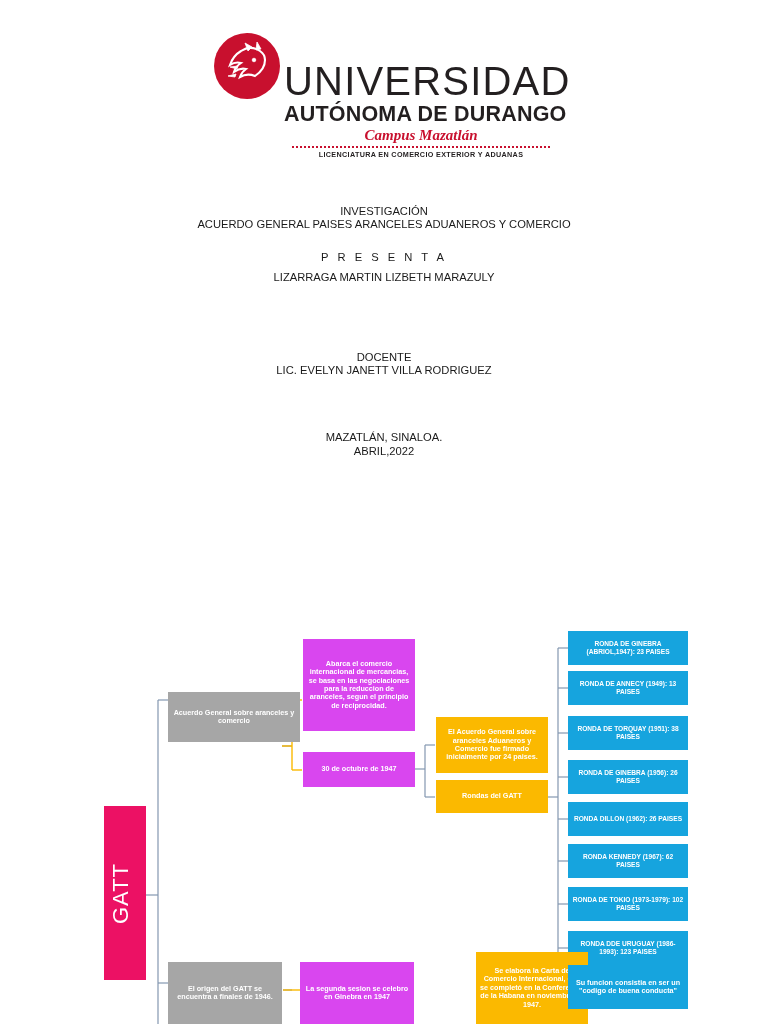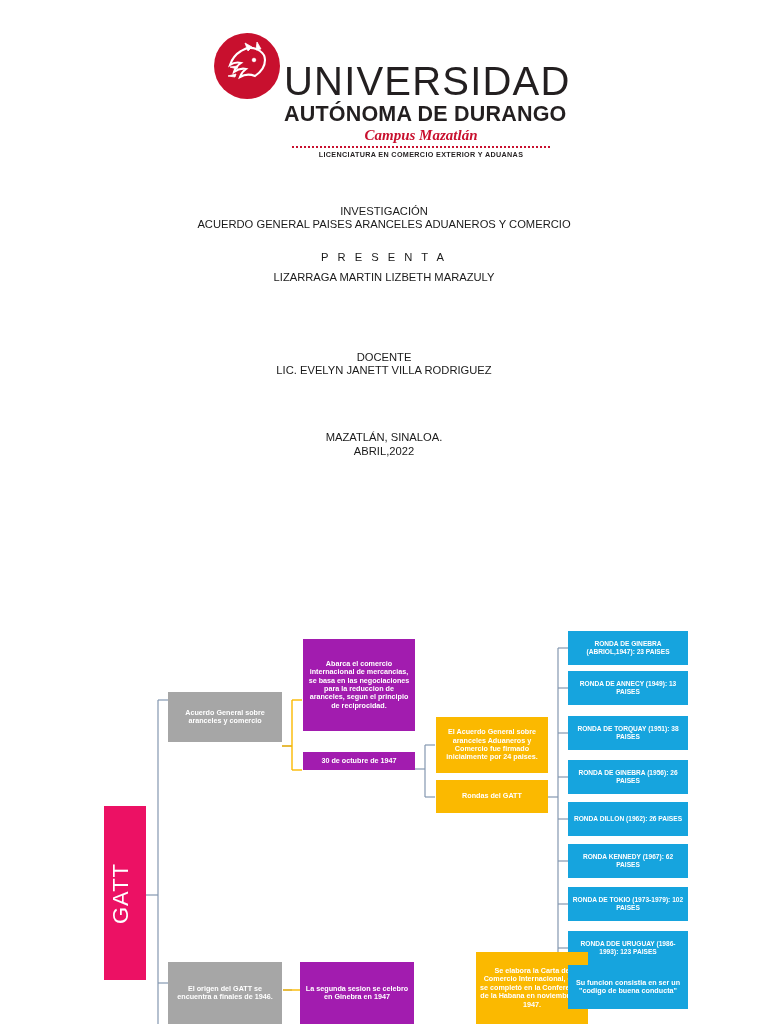--- a/index.html
+++ b/index.html
@@ -111,21 +111,21 @@
     text-align: center;
     color: #ffffff;
     font-family: "Liberation Sans", sans-serif;
     font-weight: 700;
     line-height: 1.16;
     padding: 2px 4px;
     overflow: hidden;
   }
   .n-pink   { background: #EC1164; }
   .n-gray   { background: #A6A6A6; }
-  .n-green  { background: #a21caf; }
+  .n-green  { background: #d946ef; }
   .n-orange { background: #FBB900; }
   .n-blue   { background: #16A4DE; }
 
   .node span { display: block; width: 100%; }
 
   #node-gatt {
     writing-mode: vertical-rl;
     transform: rotate(180deg);
     font-size: 22px;
     letter-spacing: 1px;
@@ -210,29 +210,29 @@
       <path d="M292 770 L302 770"></path>
 
       <path d="M283 990 L300 990"></path>
     </g>
   </svg>
 
   <div class="node n-pink" id="node-gatt" style="left:104px; top:806px; width:42px; height:174px;">
     <span>GATT</span>
   </div>
 
-  <div class="node n-gray" style="left:168px; top:692px; width:114px; height:50px; font-size:7.2px;">
+  <div class="node n-gray" style="left:168px; top:692px; width:132px; height:50px; font-size:7.2px;">
     <span>Acuerdo General sobre aranceles y comercio</span>
   </div>
 
   <div class="node n-green" style="left:303px; top:639px; width:112px; height:92px; font-size:7.2px;">
     <span>Abarca el comercio internacional de mercancias, se basa en las negociaciones para la reduccion de aranceles, segun el principio de reciprocidad.</span>
   </div>
 
-  <div class="node n-green" style="left:303px; top:752px; width:112px; height:18px; font-size:7.2px;">
+  <div class="node n-green" style="left:303px; top:752px; width:112px; height:35px; font-size:7.2px;">
     <span>30 de octubre de 1947</span>
   </div>
 
   <div class="node n-orange" style="left:436px; top:717px; width:112px; height:56px; font-size:7.2px;">
     <span>El Acuerdo General sobre aranceles Aduaneros y Comercio fue firmado inicialmente por 24 paises.</span>
   </div>
 
   <div class="node n-orange" style="left:436px; top:780px; width:112px; height:33px; font-size:7.2px;">
     <span>Rondas del GATT</span>
   </div>

